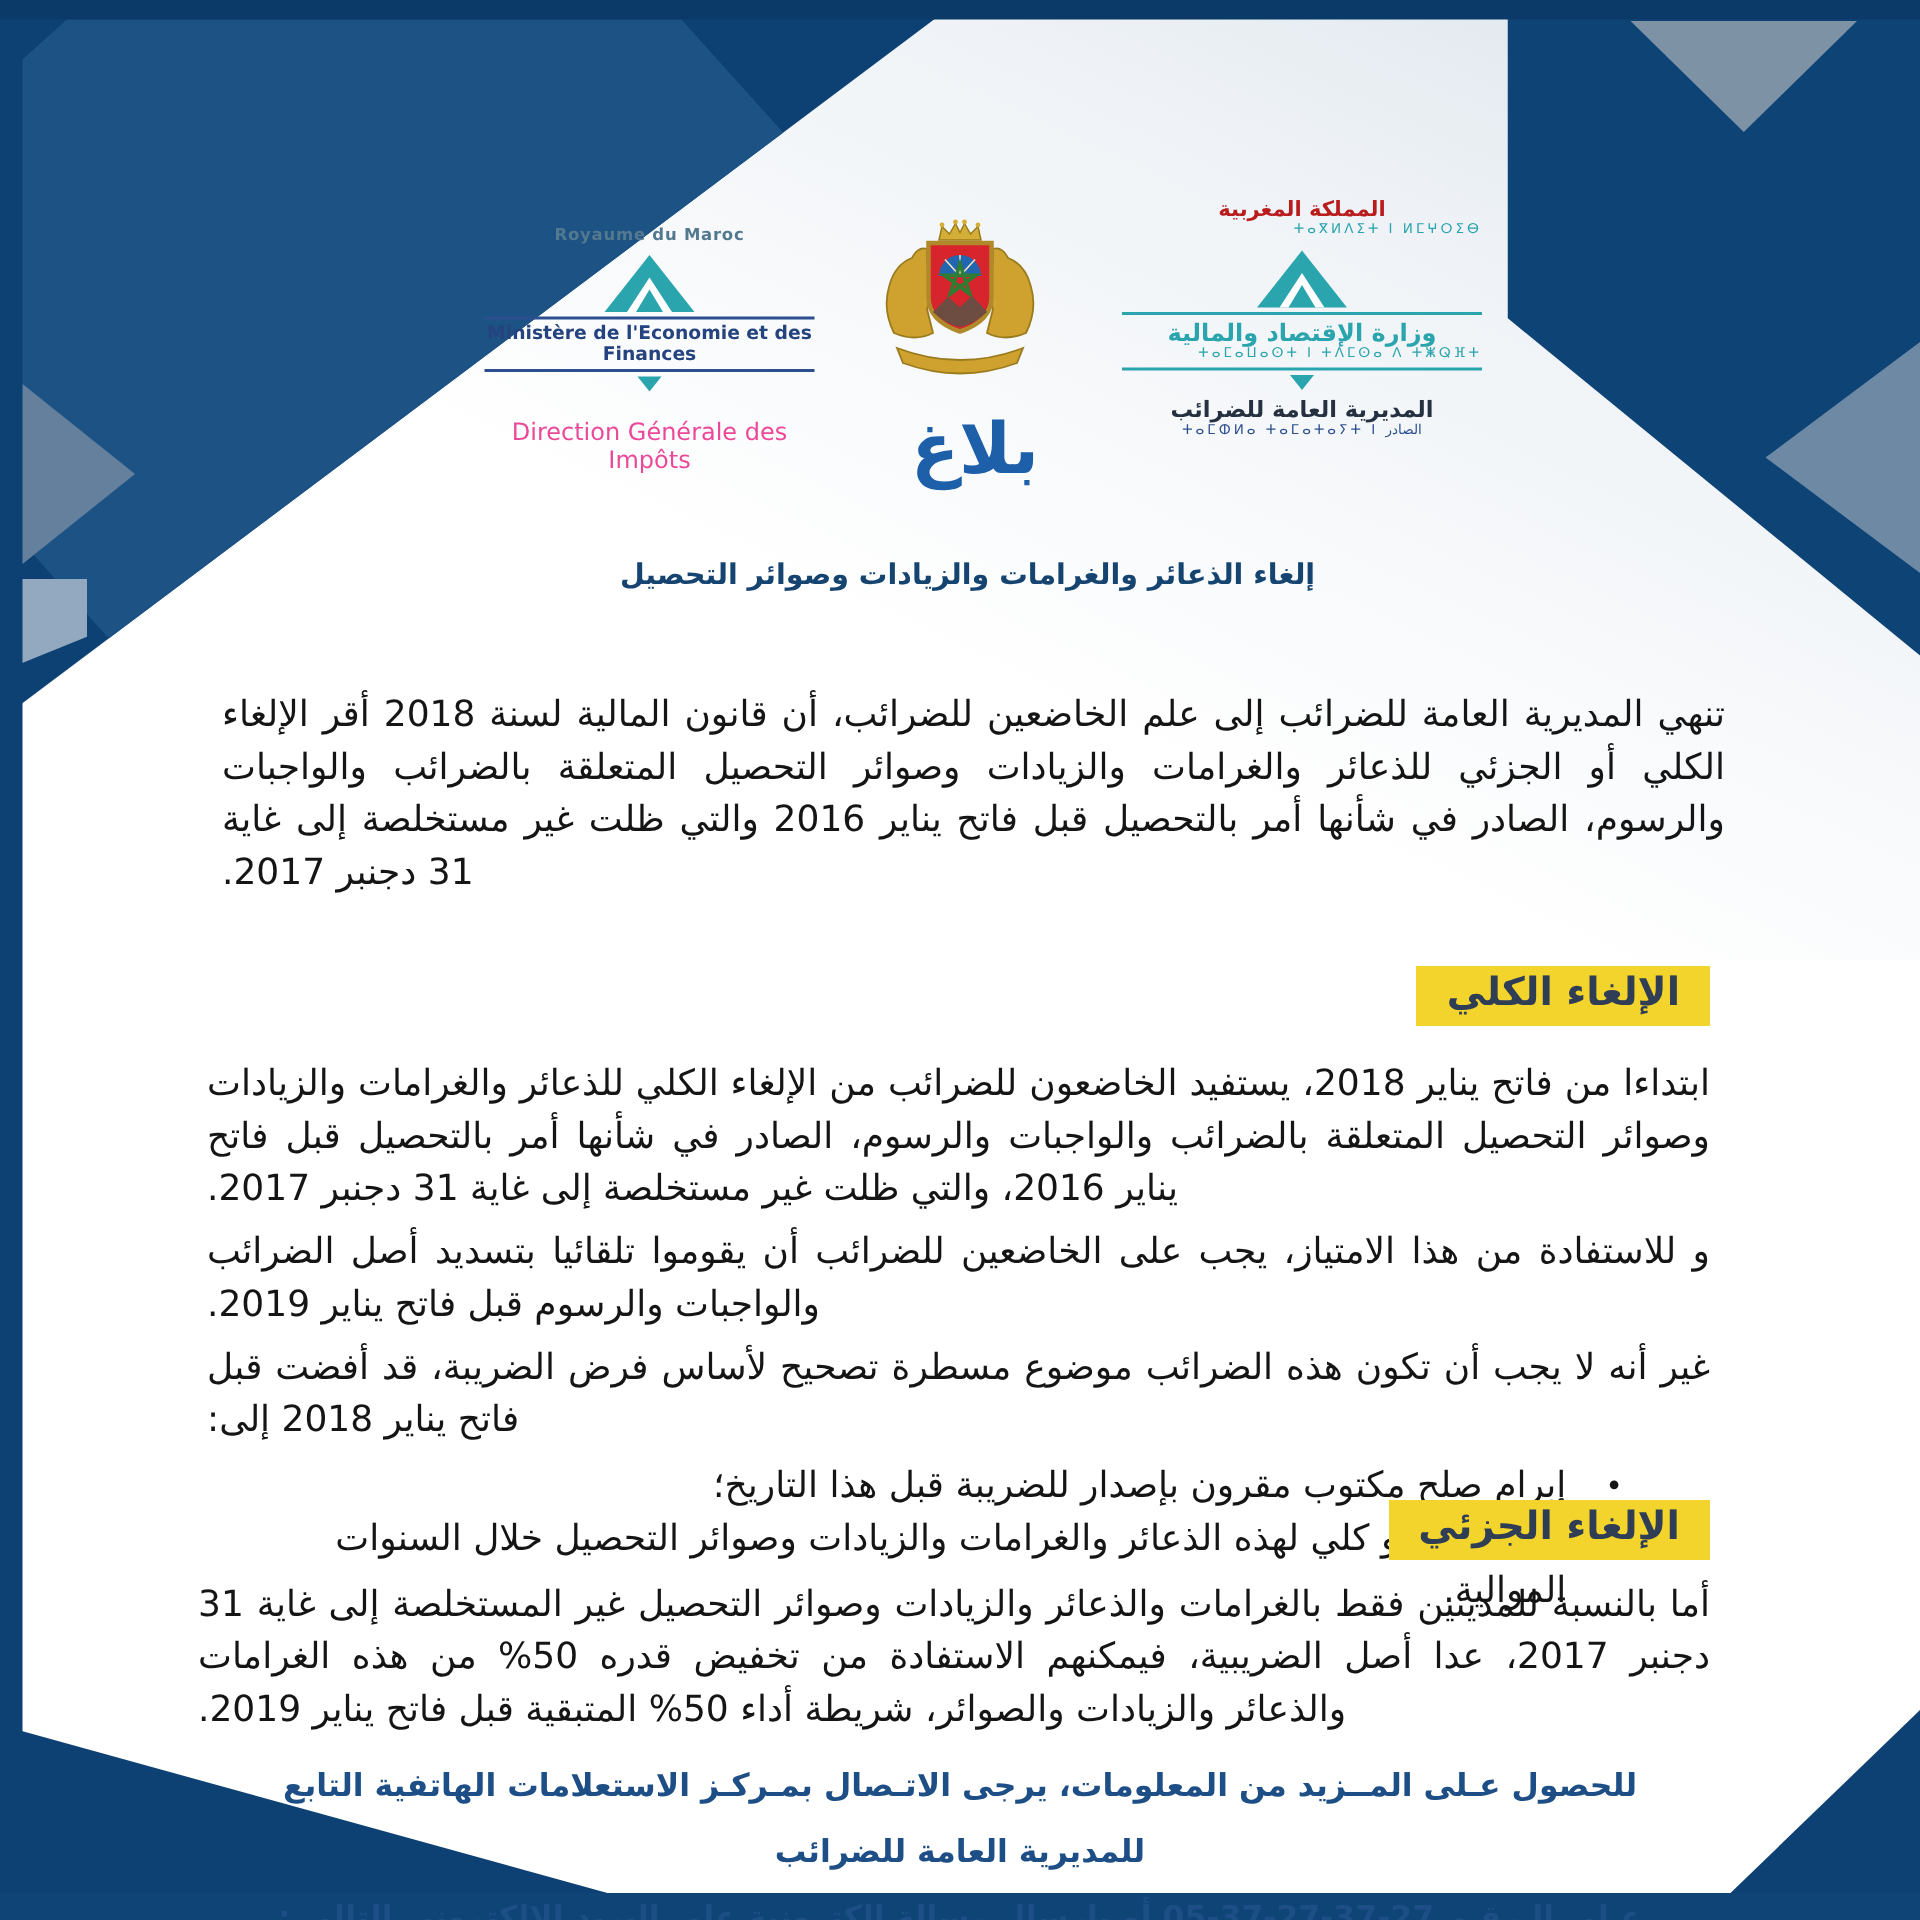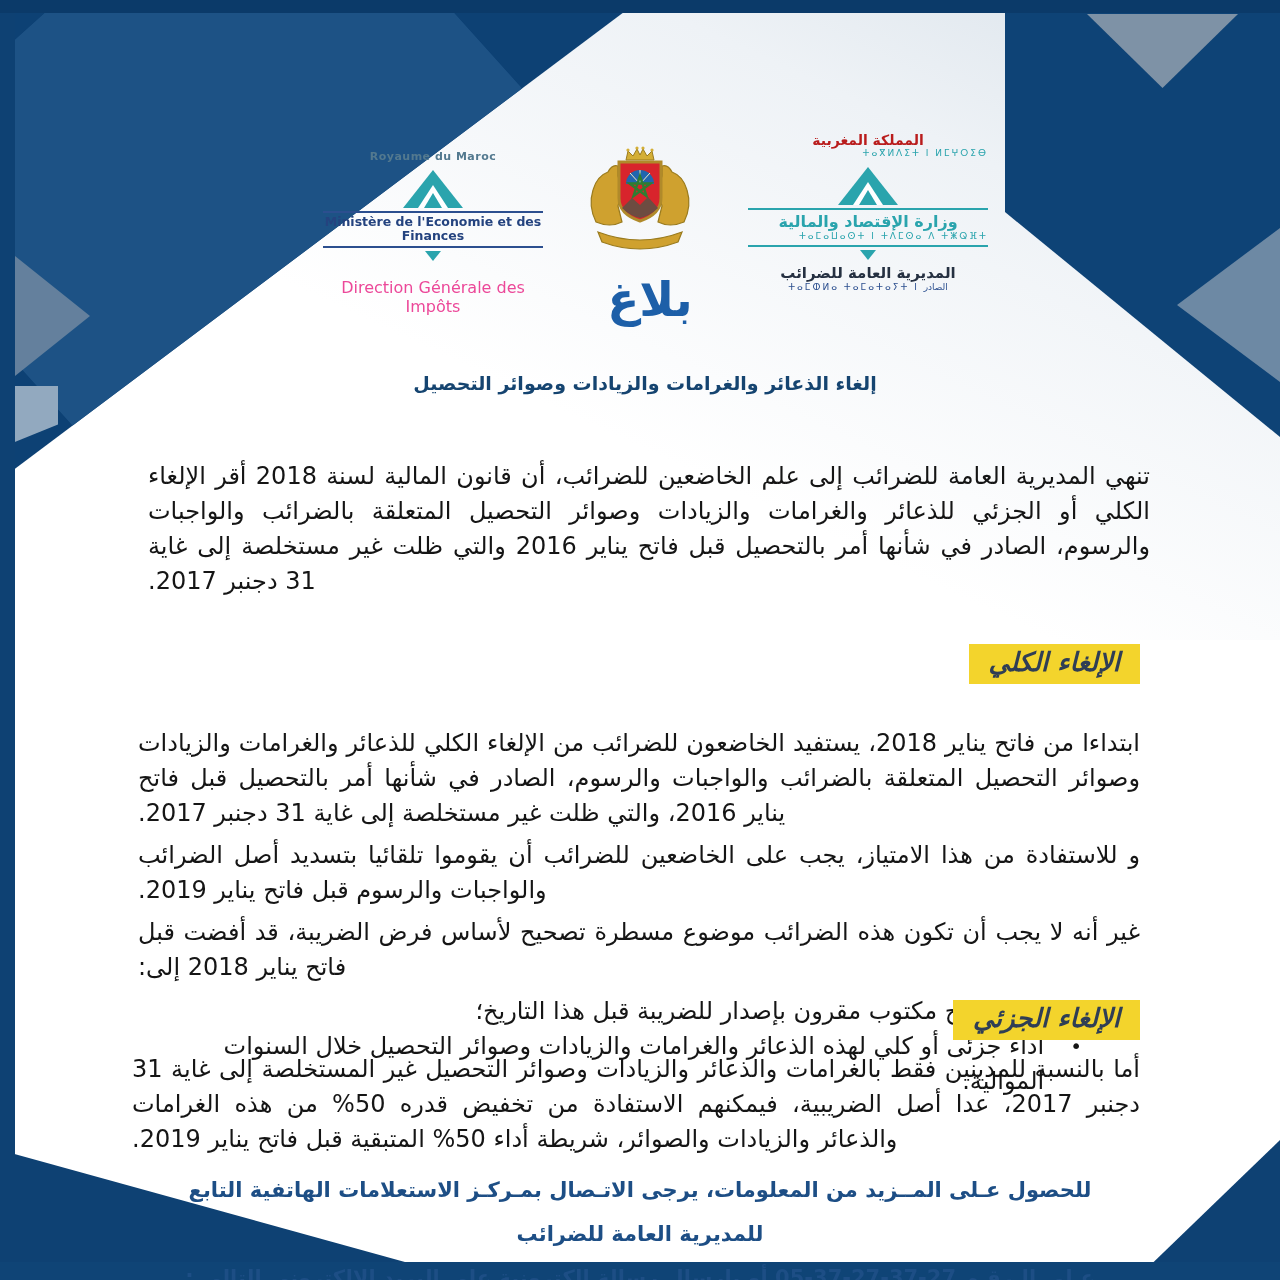--- a/index.html
+++ b/index.html
@@ -63,26 +63,26 @@
   
   .title{position:absolute;left:420px;top:272px;width:460px;z-index:6;text-align:center;
     font-size:47px;font-weight:bold;color:#1d5fa8;}
   .subtitle{position:absolute;left:140px;top:372px;width:1010px;z-index:6;text-align:center;
     font-size:19px;font-weight:bold;color:#154470;}
 
   
   .para{direction:rtl;text-align:justify;text-align-last:left;
     font-size:24px;line-height:35px;color:#151515;}
   .intro{position:absolute;left:148px;top:440px;width:1002px;z-index:6;margin-top:19px;}
-  .h-wrap{position:absolute;left:138px;width:1002px;z-index:6;direction:rtl;font-style:italic;}
+  .h-wrap{position:absolute;left:138px;width:1002px;z-index:6;direction:rtl;}
   .h1-wrap{top:644px;}
   .h2-wrap{top:1000px;}
   .yellow-h{display:inline-block;background:#f3d42c;color:#2f3e55;font-size:26px;font-weight:bold;
     padding:3px 20px 7px 20px;margin-left:-97px;}
-  .sec1{position:absolute;left:138px;top:726px;width:1002px;z-index:6;}
+  .sec1{position:absolute;left:138px;top:705px;width:1002px;z-index:6;}
   .sec1 .para{margin:0 0 7px 0;}
   .bullets{direction:rtl;padding:2px 58px 0 0;}
   .bullet-row{display:flex;gap:26px;font-size:24px;line-height:35px;color:#151515;text-align:right;}
   .bullet-dot{font-size:20px;line-height:35px;}
   .sec2{position:absolute;left:132px;top:1052px;width:1008px;z-index:6;}
 
   
   .footer{position:absolute;left:150px;top:1168px;width:980px;z-index:6;direction:rtl;text-align:center;
     color:#1d4e85;font-weight:bold;font-size:21px;line-height:44px;}
   .ltr{direction:ltr;unicode-bidi:isolate;display:inline-block;}

